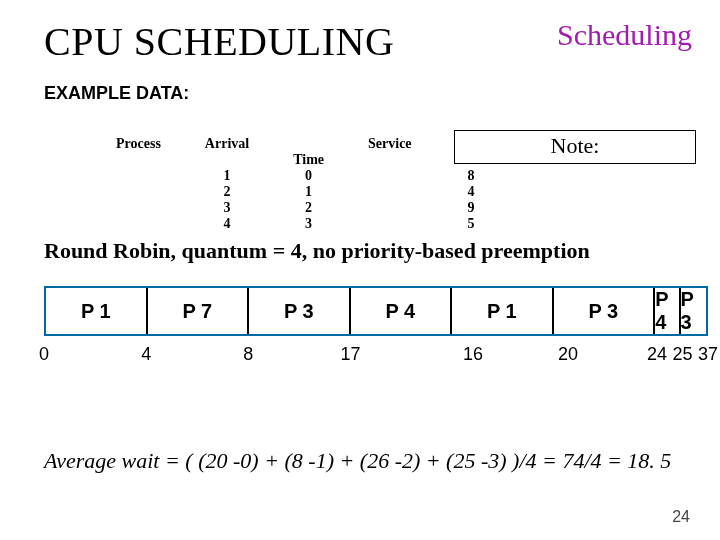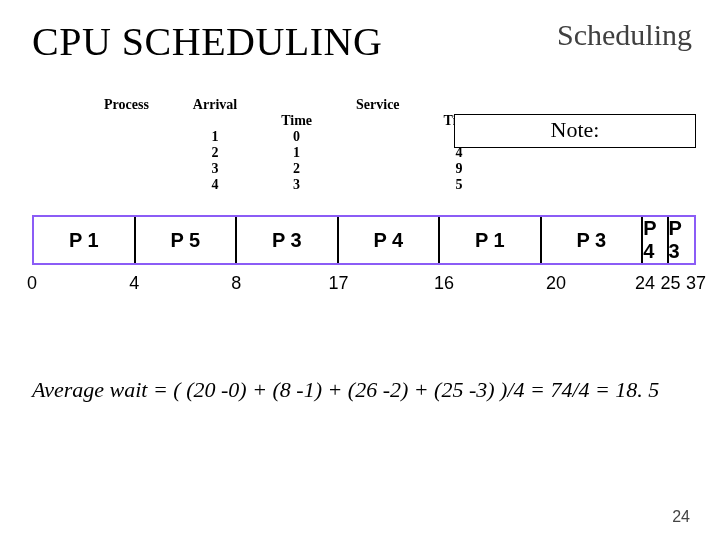--- a/index.html
+++ b/index.html
@@ -9,36 +9,36 @@
     height: 540px;
     background: #fff;
     font-family: "Times New Roman", Times, serif;
     color: #000;
   }
   .slide {
     position: relative;
     width: 720px;
     height: 540px;
     box-sizing: border-box;
-    padding: 18px 28px 0 32px;
+    padding: 18px 28px 0 44px;
   }
   .title-row {
     display: flex;
     justify-content: space-between;
     align-items: flex-start;
   }
   .title-left {
     font-size: 40px;
     font-weight: normal;
     letter-spacing: 0.5px;
   }
   .title-right {
     font-size: 30px;
     line-height: 1.15;
-    color: #404040;
+    color: #a21caf;
     text-align: left;
   }
   .data-block {
     margin-top: 18px;
     font-family: Arial, Helvetica, sans-serif;
     font-size: 18px;
     font-weight: bold;
   }
   .data-table {
     font-family: Liberation Serif, serif;
@@ -51,21 +51,21 @@
   .data-table td {
     padding: 0 22px;
     text-align: center;
   }
   .data-table .hdr td {
     font-weight: bold;
   }
   .note-box {
     position: absolute;
     right: 24px;
-    top: 114px;
+    top: 130px;
     width: 232px;
     border: 1px solid #000;
     font-size: 22px;
     text-align: center;
     padding: 2px 4px 4px 4px;
     line-height: 1.20;
     background: #fff;
   }
   .note-title {
     font-weight: normal;
@@ -81,21 +81,21 @@
     height: 90px;
     width: 664px;
   }
   .gantt {
     position: absolute;
     left: 0;
     top: 0;
     display: flex;
     height: 50px;
     width: 664px;
-    border: 2px solid #8b5cf6;
+    border: 2px solid #0369a1;
     box-sizing: border-box;
   }
   .gantt .seg {
     border-right: 2px solid #000;
     display: flex;
     align-items: center;
     justify-content: center;
     font-family: Arial, Helvetica, sans-serif;
     font-weight: bold;
     font-size: 20px;
@@ -131,20 +131,21 @@
 
 <div class="slide">
 
   <div class="title-row">
     <div class="title-left">CPU SCHEDULING</div>
     <div class="title-right">
       <span>Scheduling</span><br>
     </div>
   </div>
 
+  <div class="data-block">EXAMPLE DATA:</div>
 
   <table class="data-table">
     <tbody>
         <tr class="hdr">
       <td>Process</td>
       <td>Arrival</td>
       <td></td>
       <td>Service</td>
       <td></td>
     </tr>
@@ -183,38 +184,39 @@
       <td></td>
       <td>5</td>
     </tr>
   </tbody>
     </table>
 
   <div class="note-box">
     <span class="note-title">Note:</span><br>
   </div>
 
+  <div class="rr-line">Round Robin, quantum = 4, no priority-based preemption</div>
 
   <div class="gantt-wrap">
     <div class="gantt" id="gantt">
         <div class="seg" style="width: 101.538px;">P 1</div>
-        <div class="seg" style="width: 101.538px;">P 5</div>
+        <div class="seg" style="width: 101.538px;">P 7</div>
         <div class="seg" style="width: 101.538px;">P 3</div>
         <div class="seg" style="width: 101.538px;">P 4</div>
         <div class="seg" style="width: 101.538px;">P 1</div>
         <div class="seg" style="width: 101.538px;">P 3</div>
         <div class="seg" style="width: 25.3846px;">P 4</div>
         <div class="seg" style="width: 25.3846px;">P 3</div>
       </div>
     <div id="ticks">
         <div class="tick" style="left: 0px;">0</div>
         <div class="tick" style="left: 102.154px;">4</div>
         <div class="tick" style="left: 204.308px;">8</div>
         <div class="tick" style="left: 306.462px;">17</div>
-        <div class="tick" style="left: 412px;">16</div>
+        <div class="tick" style="left: 429px;">16</div>
         <div class="tick" style="left: 524px;">20</div>
         <div class="tick" style="left: 612.923px;">24</div>
         <div class="tick" style="left: 638.462px;">25</div>
         <div class="tick" style="left: 664px;">37</div>
       </div>
   </div>
 
   <div class="avg-line">Average wait = ( (20 -0) + (8 -1) + (26 -2) + (25 -3) )/4 = 74/4 = 18. 5</div>
 
   <div class="page-num">24</div>

